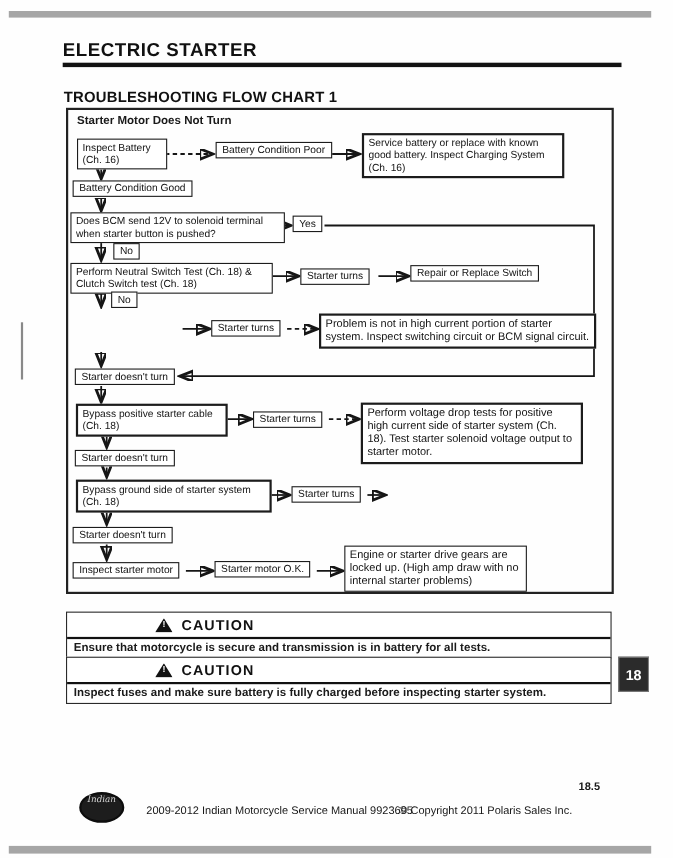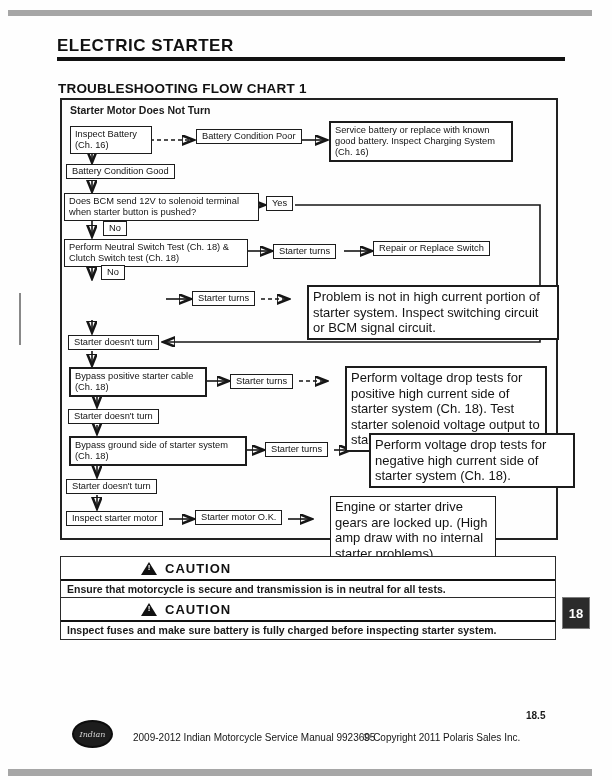--- a/index.html
+++ b/index.html
@@ -12,21 +12,21 @@
   .doc-header{position:absolute;top:36px;left:57px;width:500px;text-align:left;
               font-size:17px;font-weight:bold;letter-spacing:.5px;color:#111;}
   .header-rule{position:absolute;top:57px;left:57px;width:508px;height:4px;background:#121212;}
   .section-title{position:absolute;top:81px;left:58px;font-size:13.5px;font-weight:bold;letter-spacing:.2px;color:#111;}
   
   .chart{position:absolute;left:60px;top:98px;width:494px;height:438px;border:2px solid #222;background:#fefefe;}
   .chart-label{position:absolute;left:8px;top:4px;font-size:10.5px;font-weight:bold;}
   .fnode{position:absolute;border:1.5px solid #1c1c1c;background:#fff;padding:2px 4px;
          font-size:9.3px;line-height:1.2;color:#141414;}
   .fnode.thick{border-width:2px;}
-  .fnode.small{font-size:13px;margin-left:17px;}
+  .fnode.small{font-size:10px;}
   .fnode.tag{padding:1px 5px;white-space:nowrap;}
   svg.wires{position:absolute;left:0;top:0;width:494px;height:438px;}
   svg.wires path{stroke:#161616;stroke-width:1.6;fill:none;}
   svg.wires path.dash{stroke-dasharray:4 3;}
   
   .notice{position:absolute;left:60px;width:494px;border:1.5px solid #2a2a2a;background:#fff;}
   .notice .head{display:flex;align-items:center;gap:8px;padding:4px 0 3px 80px;}
   .notice .head .label{font-size:13px;font-weight:bold;letter-spacing:1px;color:#111;}
   .tri{position:relative;display:inline-block;width:16px;height:13px;background:#111;
        clip-path:polygon(50% 0,100% 100%,0 100%);}
@@ -34,21 +34,21 @@
             font-size:8px;font-weight:bold;color:#fff;line-height:1;}
   .notice .body{border-top:2px solid #111;padding:2px 6px 3px 6px;font-size:10.5px;font-weight:bold;}
   
   .chapter-tab{position:absolute;left:562px;top:597px;width:28px;height:32px;background:#2b2b2b;
                border:1px solid #7d7d7d;box-sizing:border-box;color:#fff;font-size:13px;font-weight:bold;
                display:flex;align-items:center;justify-content:center;}
   
   .page-num{position:absolute;left:526px;top:710px;font-size:10px;font-weight:bold;}
   .logo{position:absolute;left:72px;top:720px;width:41px;height:28px;border-radius:50%;
         background:#1d1d1d;border:2px solid #0d0d0d;box-sizing:border-box;
-        display:flex;align-items:center;justify-content:center;}
+        display:flex;align-items:flex-start;justify-content:center;}
   .logo span{font-family:"DejaVu Serif", serif;font-style:italic;font-size:8px;color:#d6d6d6;}
   .footer-text{position:absolute;top:732px;font-size:10px;color:#161616;}
 </style>
 </head>
 <body>
 
 <div class="page">
 
   <div class="band" style="left:8px;top:10px;width:584px;height:6px;"></div>
   <div class="band" style="left:8px;top:769px;width:584px;height:7px;"></div>
@@ -107,35 +107,34 @@
     <div class="fnode tag" style="left:39px;top:165px;">No</div>
     <div class="fnode tag" style="left:130px;top:191px;">Starter turns</div>
     <div class="fnode thick small" style="left:228px;top:185px;width:240px;">Problem is not in high current portion of starter system. Inspect switching circuit or BCM signal circuit.</div>
     <div class="fnode tag" style="left:6px;top:235px;">Starter doesn't turn</div>
     <div class="fnode thick" style="left:7px;top:267px;width:126px;">Bypass positive starter cable (Ch. 18)</div>
     <div class="fnode tag" style="left:168px;top:274px;">Starter turns</div>
     <div class="fnode thick small" style="left:266px;top:266px;width:190px;">Perform voltage drop tests for positive high current side of starter system (Ch. 18). Test starter solenoid voltage output to starter motor.</div>
     <div class="fnode tag" style="left:6px;top:309px;">Starter doesn't turn</div>
     <div class="fnode thick" style="left:7px;top:336px;width:166px;">Bypass ground side of starter system (Ch. 18)</div>
     <div class="fnode tag" style="left:203px;top:342px;">Starter turns</div>
-    <div class="fnode thick small" style="left:290px;top:333px;width:194px;">Perform voltage drop tests for negative high current side of starter system (Ch. 18).</div>
     <div class="fnode tag" style="left:4px;top:379px;">Starter doesn't turn</div>
     <div class="fnode tag" style="left:4px;top:411px;">Inspect starter motor</div>
     <div class="fnode tag" style="left:133px;top:410px;">Starter motor O.K.</div>
     <div class="fnode small" style="left:251px;top:396px;width:156px;">Engine or starter drive gears are locked up. (High amp draw with no internal starter problems)</div>
   </div>
 
   <div class="notice" style="top:556px;">
     <div class="head">
       <span class="tri">
           <span>!</span>
         </span>
       <span class="label">CAUTION</span>
     </div>
-    <div class="body">Ensure that motorcycle is secure and transmission is in neutral for all tests.</div>
+    <div class="body">Ensure that motorcycle is secure and transmission is in battery for all tests.</div>
   </div>
 
   <div class="notice" style="top:597px;">
     <div class="head">
       <span class="tri">
           <span>!</span>
         </span>
       <span class="label">CAUTION</span>
     </div>
     <div class="body">Inspect fuses and make sure battery is fully charged before inspecting starter system.</div>

